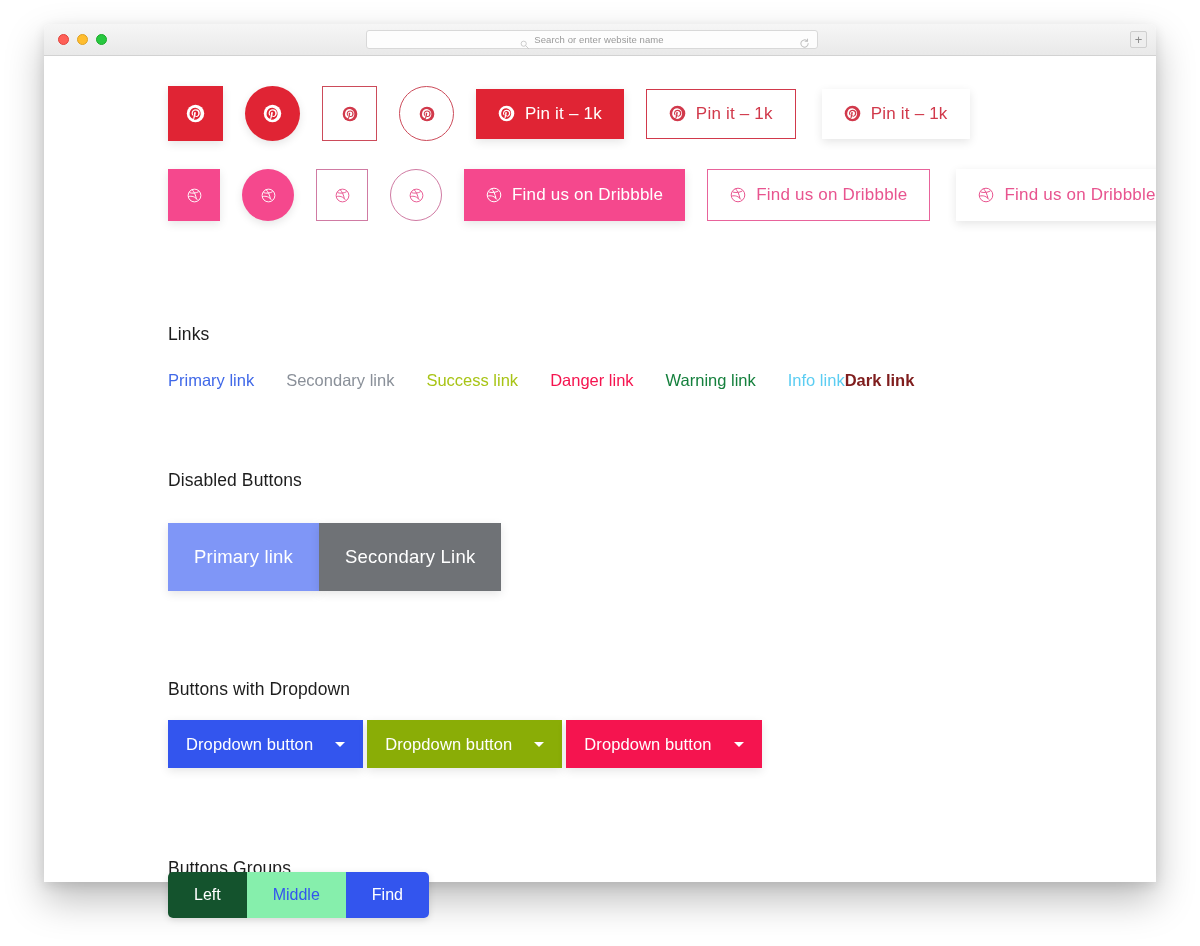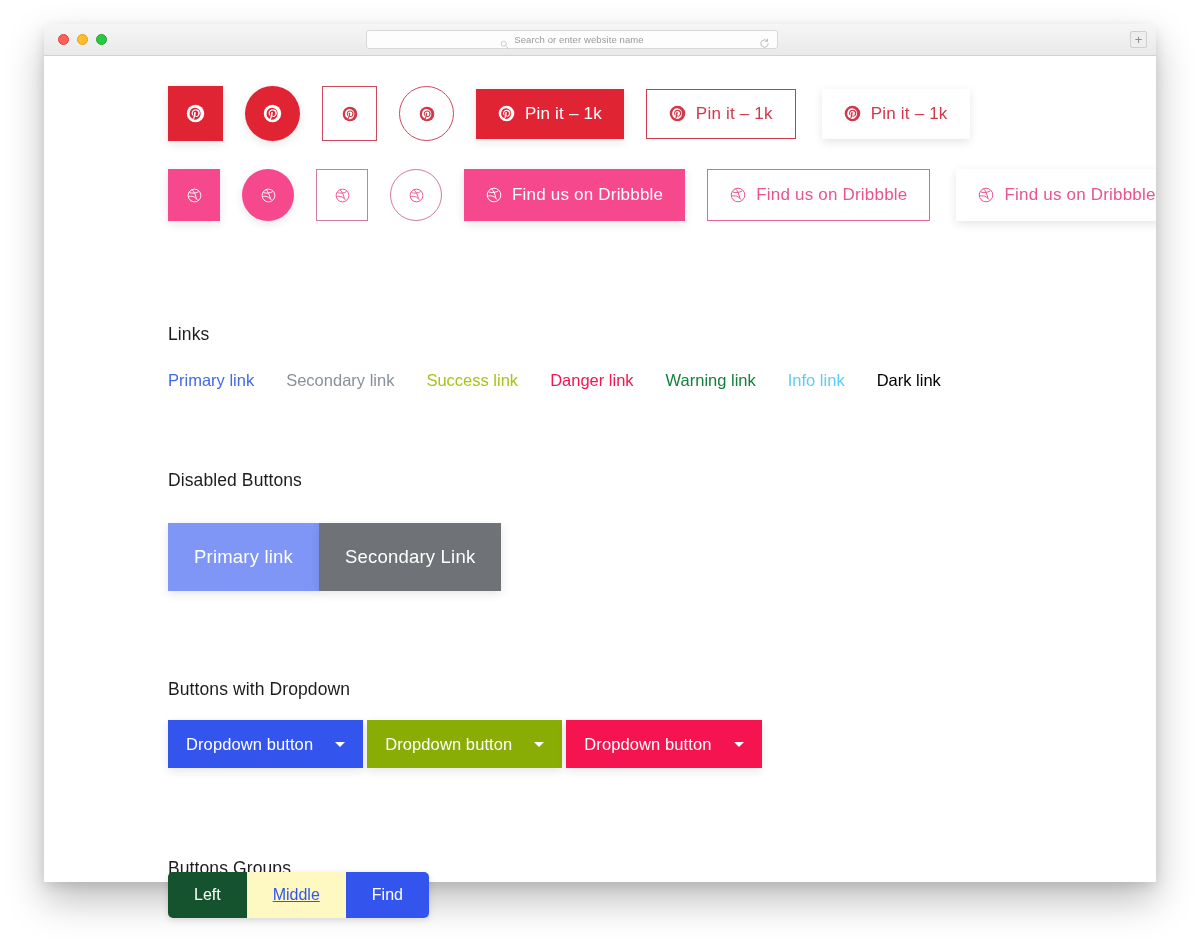--- a/index.html
+++ b/index.html
@@ -35,21 +35,21 @@
     margin-left: 14px;
   }
   .light { width: 11px; height: 11px; border-radius: 50%; }
   .light.red    { background: #ff5f57; border: 1px solid #e0443e; }
   .light.yellow { background: #ffbd2e; border: 1px solid #dea123; }
   .light.green  { background: #28c840; border: 1px solid #1aab29; }
 
   #address-bar {
     position: absolute;
     left: 322px; top: 6px;
-    width: 412px; height: 19px;
+    width: 452px; height: 19px;
     background: #fdfdfd;
     border: 1px solid #d8d8d8;
     border-radius: 3px;
     display: flex; align-items: center; justify-content: center;
     gap: 5px;
   }
   #address-bar .sicon { width: 9px; height: 9px; opacity: .55; }
   #address-placeholder {
     font-size: 9.5px; color: #9a9a9a;
     letter-spacing: .1px;
@@ -341,21 +341,21 @@
 
     <div class="section-title" style="position:absolute;left:124px;top:268px;">Links</div>
 
     <div id="links-list" style="left:124px;top:315px;">
       <a href="#" style="color:#4169e8;">Primary link</a>
       <a href="#" style="color:#8a9099;margin-left:32px;">Secondary link</a>
       <a href="#" style="color:#a8c416;margin-left:32px;">Success link</a>
       <a href="#" style="color:#f5144f;margin-left:32px;">Danger link</a>
       <a href="#" style="color:#15803d;margin-left:32px;">Warning link</a>
       <a href="#" style="color:#5ccdf2;margin-left:32px;">Info link</a>
-      <a href="#" style="color:#000000;margin-left:32px;">Dark link</a>
+      <a href="#" style="color:#7f1d1d;font-weight:bold;">Dark link</a>
     </div>
 
     <div class="section-title" style="position:absolute;left:124px;top:414px;">Disabled Buttons</div>
 
     <div style="position:absolute;left:124px;top:467px;display:flex;">
       <button class="disabled-btn shadowed" style="background:#7f96f7;">Primary link</button>
       <button class="disabled-btn shadowed" style="background:#6f7276;">Secondary Link</button>
     </div>
 
     <div class="section-title" style="position:absolute;left:124px;top:623px;">Buttons with Dropdown</div>
@@ -374,15 +374,15 @@
         <span class="caret"></span>
       </button>
     </div>
 
     <div class="section-title" style="position:absolute;left:124px;top:802px;text-align:center;">Buttons Groups</div>
   </div>
 </div>
 
 <div id="btn-group">
   <button class="grp-btn" style="background:#14532d;color:#fff;">Left</button>
-  <button class="grp-btn" style="background:#fef9c3;color:#3355ee;text-decoration:underline;">Middle</button>
+  <button class="grp-btn" style="background:#86efac;color:#3355ee;">Middle</button>
   <button class="grp-btn" style="background:#3355ee;color:#fff;">Find</button>
 </div>
 
 </body></html>

